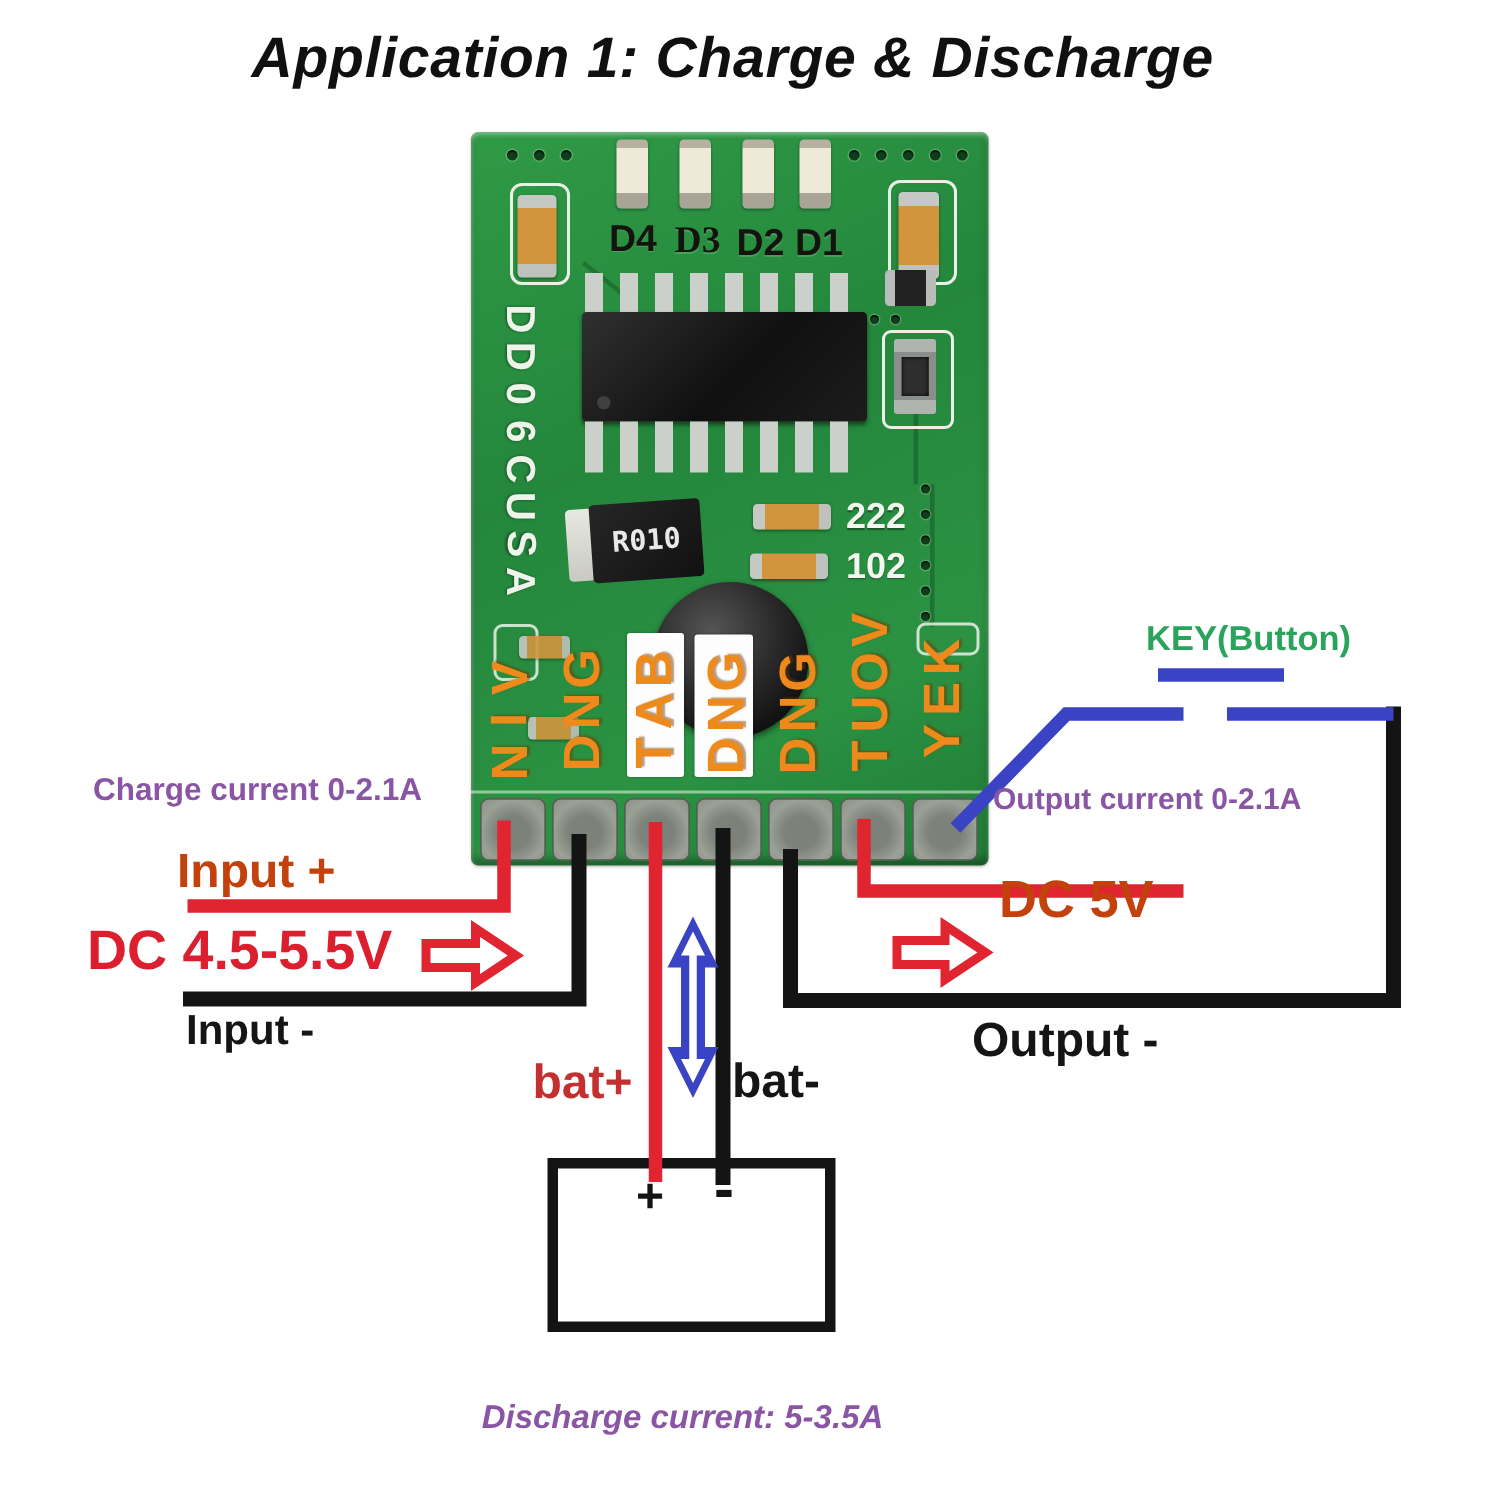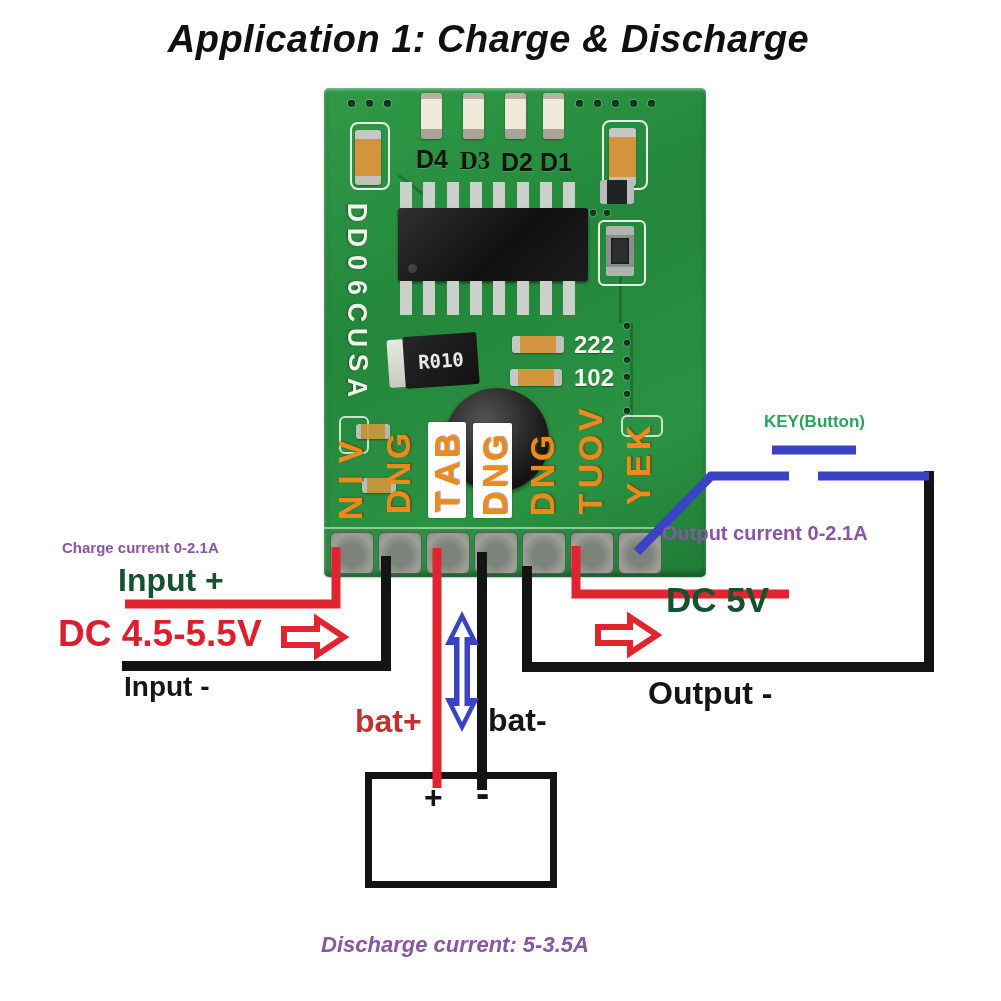--- a/index.html
+++ b/index.html
@@ -3,24 +3,24 @@
 <meta charset="utf-8">
 <style>
   html,body{margin:0;padding:0;background:#fff;}
   #stage{position:relative;width:977px;height:1001px;background:#ffffff;overflow:hidden;
          font-family:"Liberation Sans","DejaVu Sans",sans-serif;}
   .abs{position:absolute;}
   
   .title{left:0;right:0;top:18px;text-align:center;font-style:italic;font-weight:bold;
          font-size:38px;color:#101010;letter-spacing:.5px;}
   
-  #board{left:324px;top:88px;width:345px;height:489px;border-radius:5px;z-index:1;
+  #board{left:314px;top:88px;width:345px;height:489px;border-radius:5px;z-index:1;
          background:linear-gradient(155deg,#2f9a46 0%,#24873c 40%,#2b9243 75%,#1f7c35 100%);
          box-shadow:inset 0 2px 3px rgba(255,255,255,.35), inset 0 -4px 6px rgba(0,0,0,.35),
-                    inset 2px 0 3px rgba(255,255,255,.12), 0 1px 2px rgba(0,0,0,.25);padding-left:37px;}
+                    inset 2px 0 3px rgba(255,255,255,.12), 0 1px 2px rgba(0,0,0,.25);}
   .via{width:7px;height:7px;border-radius:50%;background:#103d1b;box-shadow:inset 0 1px 1px rgba(0,0,0,.8),0 0 0 1px rgba(220,235,220,.25);}
   .bracket{border:2px solid #e9f1e6;border-radius:8px;background:transparent;}
   .cap-v{background:linear-gradient(180deg,#c6c8c4 0 16%,#d2953e 16% 84%,#bfc1bd 84% 100%);
          border-radius:3px;box-shadow:0 1px 2px rgba(0,0,0,.4);}
   .cap-h{background:linear-gradient(90deg,#c6c8c4 0 16%,#d2953e 16% 84%,#bfc1bd 84% 100%);
          border-radius:3px;box-shadow:0 1px 2px rgba(0,0,0,.4);}
   .led{width:21px;height:46px;border-radius:3px;
        background:linear-gradient(180deg,#b7b1a2 0 13%,#efe9d9 13% 78%,#aaa496 78% 100%);
        box-shadow:0 1px 2px rgba(0,0,0,.35);}
   .led-label{font-weight:bold;font-size:25px;color:#14140f;text-align:center;width:42px;text-shadow:0 1px 0 rgba(255,255,255,.15);}
@@ -44,21 +44,21 @@
   .pin .vch{line-height:.82;height:28px;}
   .model{font-weight:bold;font-size:27px;color:#eef4ea;letter-spacing:0;z-index:2;
          text-shadow:0 1px 2px rgba(0,0,0,.45);}
   .model .vch{line-height:.92;height:25px;}
   .rlabel{font-family:"DejaVu Sans Mono","Liberation Mono",monospace;font-weight:bold;
           font-size:19px;color:#e9e9e9;letter-spacing:0;}
   .caplabel{font-weight:bold;font-size:24px;color:#f2f6ee;text-shadow:0 1px 1px rgba(0,0,0,.4);}
   
   .ann{white-space:nowrap;z-index:6;font-weight:bold;}
   .purple{color:#8a55a5;}
-  .red{color:#14532d;}
+  .red{color:#c2410c;}
   .dark{color:#151515;}
   .green{color:#2aa35c;}
   
   #battery{left:365px;top:772px;width:178px;height:102px;background:#fff;border:7px solid #141414;z-index:3;}
   #wires{left:0;top:0;z-index:5;pointer-events:none;}
   .trace{position:absolute;background:rgba(16,70,30,.4);}
 </style>
 </head>
 <body>
 
@@ -216,22 +216,22 @@
     <polyline points="818,476 929,476" fill="none" stroke="#3a43c4" stroke-width="9"></polyline>
     <polyline points="772,450 856,450" fill="none" stroke="#3a43c4" stroke-width="9"></polyline>
 
     <polygon points="462,611 479,645 470,645 470,698 479,698 462,732 445,698 454,698 454,645 445,645" fill="#3a43c4"></polygon>
     <polygon points="462,621 470,637 464.5,637 464.5,706 470,706 462,722 454,706 459.5,706 459.5,637 454,637" fill="#ffffff"></polygon>
 
     <polygon points="284,629 317,629 317,619 344,637 317,655 317,645 284,645" fill="#ffffff" stroke="#e02430" stroke-width="6" stroke-linejoin="miter"></polygon>
     <polygon points="598,627 630,627 630,617 657,635 630,653 630,643 598,643" fill="#ffffff" stroke="#e02430" stroke-width="6" stroke-linejoin="miter"></polygon>
   </svg>
 
-  <div class="abs ann green" style="left:764px;top:412px;font-size:17px;">KEY(Button)</div>
-  <div class="abs ann purple" style="left:62px;top:539px;font-size:15px;">Charge current 0-2.1A</div>
+  <div class="abs ann green" style="left:764px;top:412px;font-size:23px;">KEY(Button)</div>
+  <div class="abs ann purple" style="left:62px;top:515px;font-size:21px;">Charge current 0-2.1A</div>
   <div class="abs ann red" style="left:118px;top:562px;font-size:32px;">Input +</div>
   <div class="abs ann red" style="left:58px;top:613px;font-size:37px;color:#dc1f2e;">DC 4.5-5.5V</div>
   <div class="abs ann dark" style="left:124px;top:671px;font-size:28px;">Input -</div>
   <div class="abs ann purple" style="left:662px;top:522px;font-size:20px;">Output current 0-2.1A</div>
   <div class="abs ann red" style="left:666px;top:580px;font-size:35px;">DC 5V</div>
   <div class="abs ann dark" style="left:648px;top:675px;font-size:32px;">Output -</div>
   <div class="abs ann" style="left:355px;top:703px;font-size:32px;color:#c43030;">bat+</div>
   <div class="abs ann dark" style="left:488px;top:702px;font-size:32px;">bat-</div>
 
   <div id="battery" class="abs">

